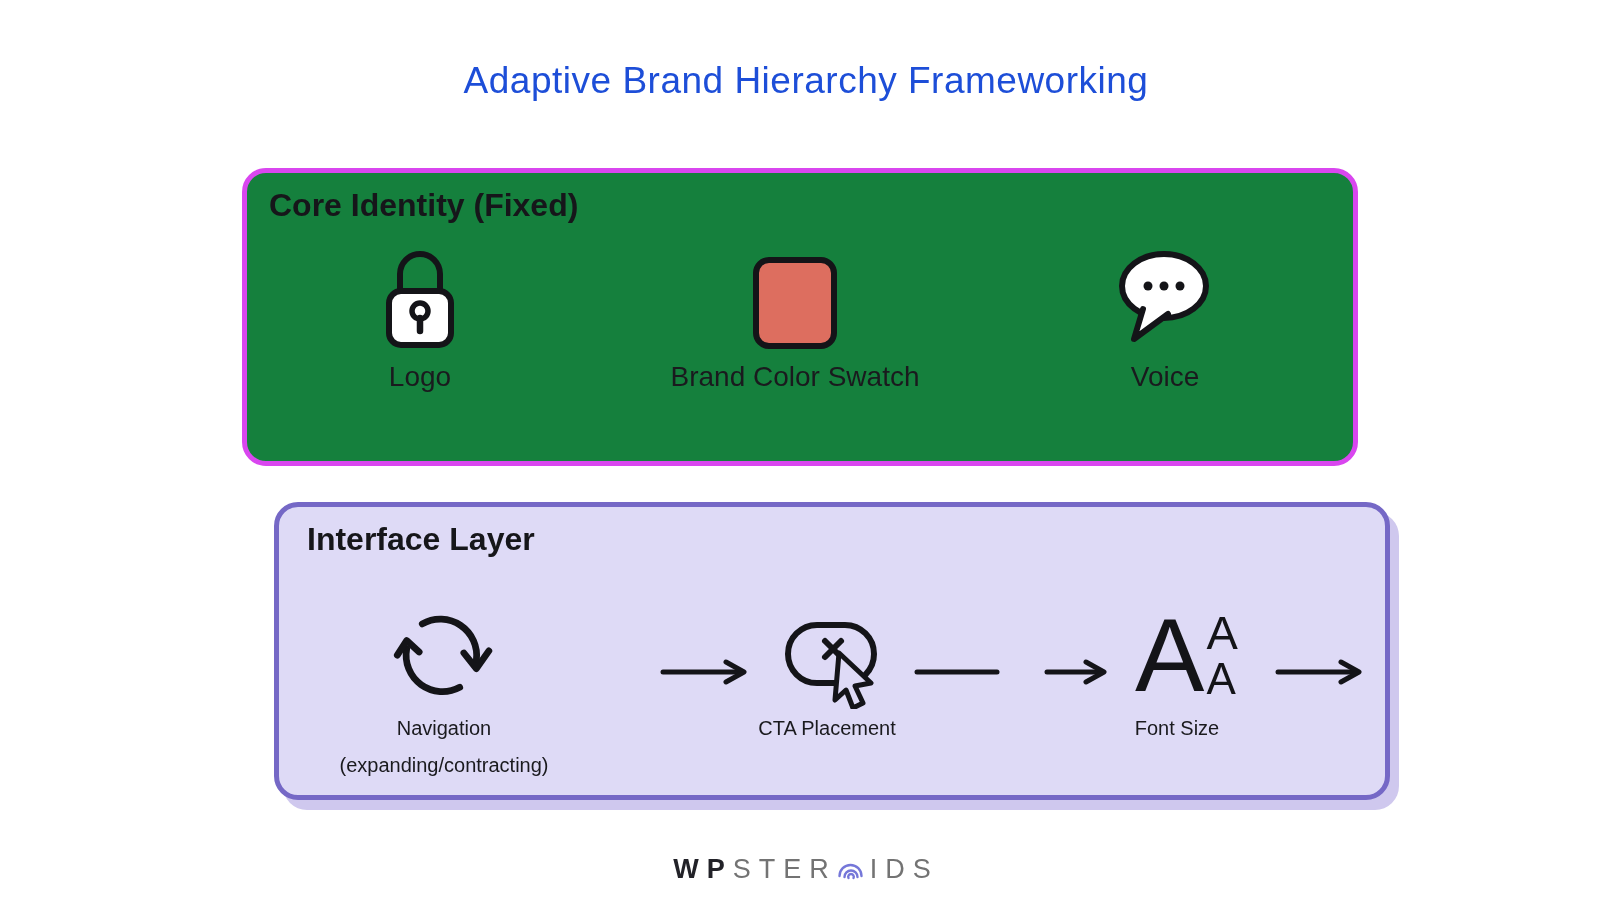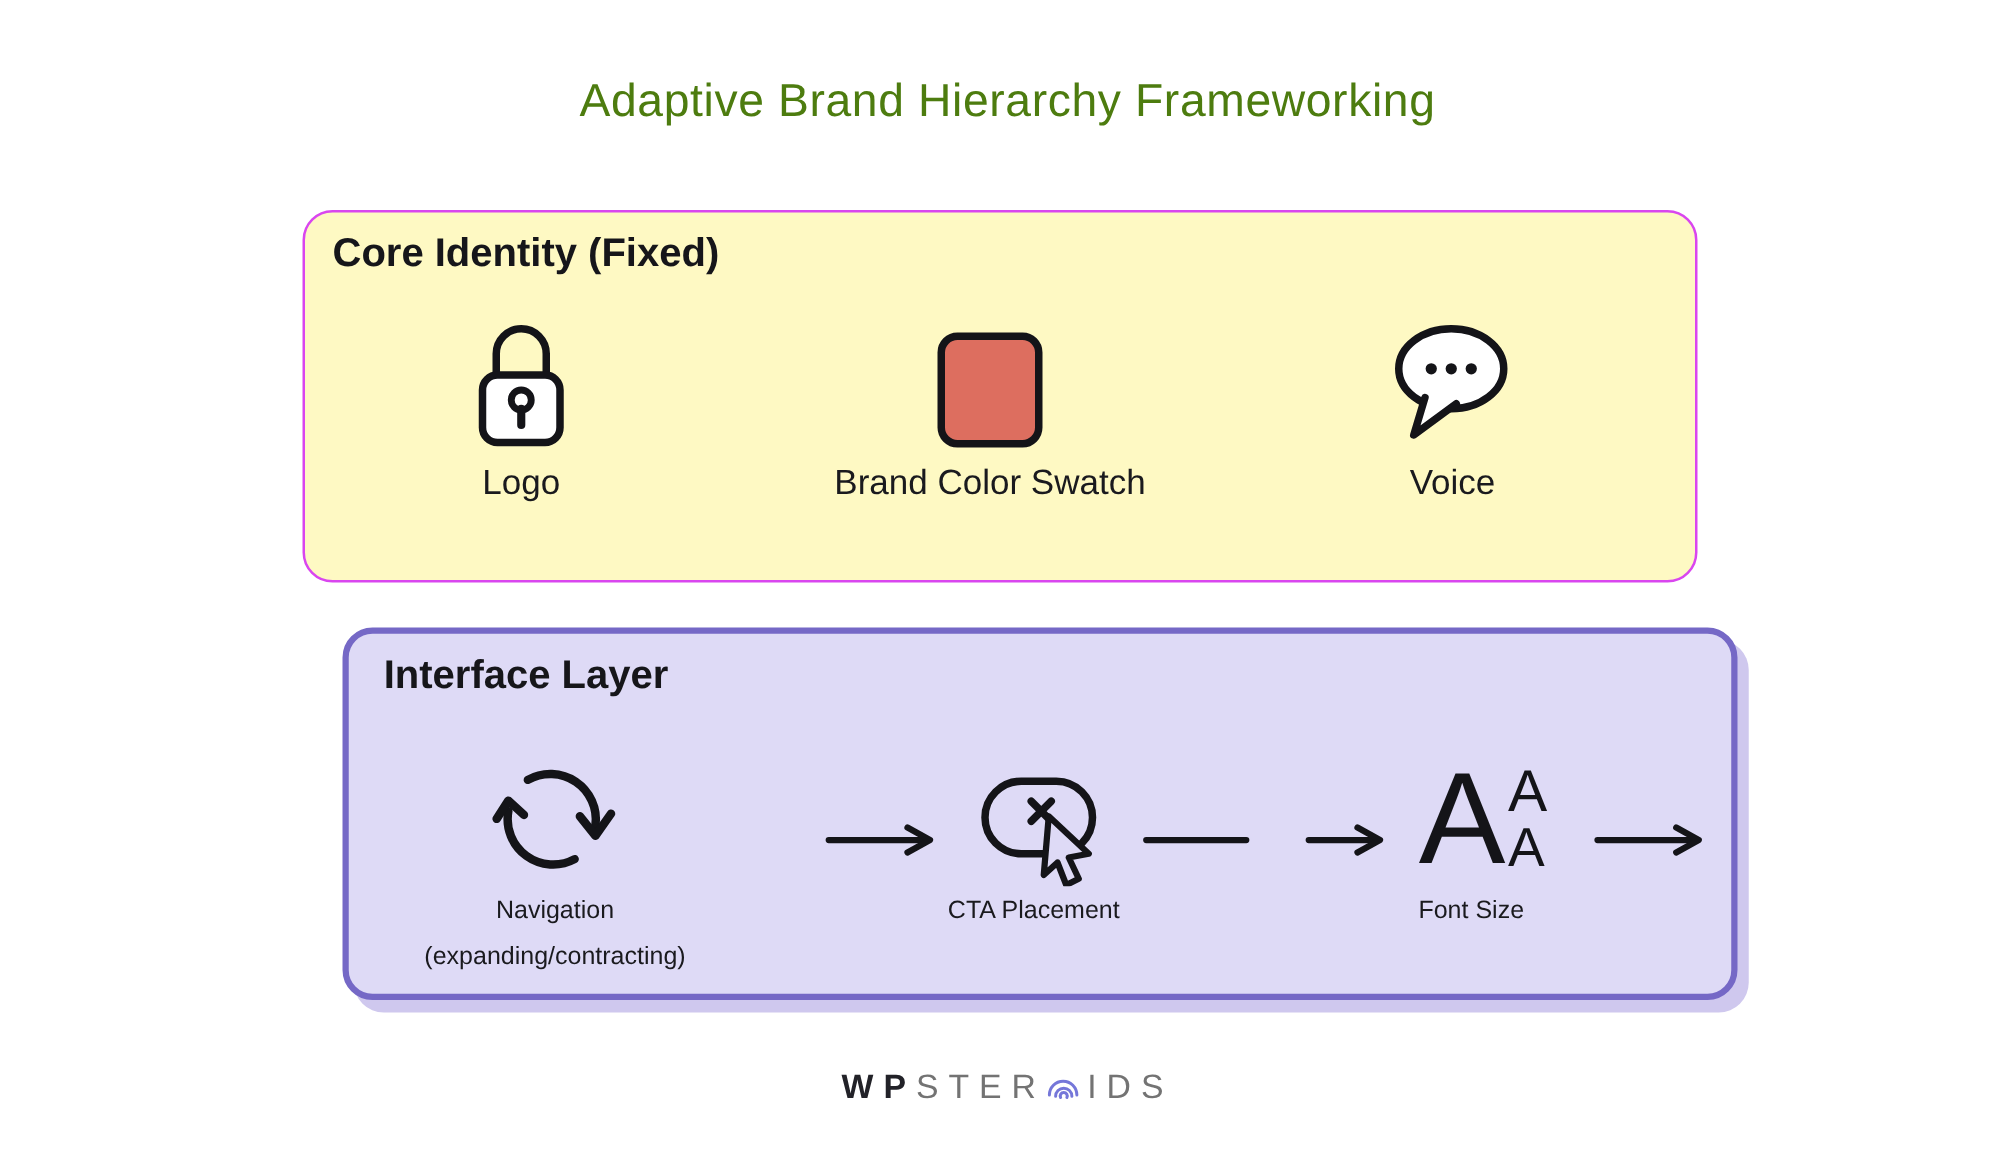--- a/index.html
+++ b/index.html
@@ -2,31 +2,31 @@
 <html><head>
 <meta charset="utf-8">
 <style>
   html,body{margin:0;padding:0;background:#ffffff;}
   .canvas{
     position:relative;width:1612px;height:922px;background:#ffffff;overflow:hidden;
     font-family:"Liberation Sans", sans-serif;color:#1b1b20;
   }
   .title{
     position:absolute;left:0;top:60px;width:100%;text-align:center;
-    font-size:37px;font-weight:500;letter-spacing:0.5px;color:#4d7c0f;margin:0;
+    font-size:37px;font-weight:500;letter-spacing:0.5px;color:#1d4ed8;margin:0;
   }
   
   .box{position:absolute;left:242px;width:1116px;height:298px;border-radius:24px;box-sizing:border-box;}
-  .core-box{top:168px;background:#fef9c3;border:2px solid #d946ef;}
+  .core-box{top:168px;background:#15803d;border:5px solid #d946ef;}
   .ui-box{top:502px;background:#dedaf6;border:5px solid #7568c6;box-shadow:9px 10px 0 #cfc8ee;margin-left:32px;}
   .box-heading{position:absolute;top:14px;font-size:32px;font-weight:700;color:#16161a;margin:0;}
   .core-box .box-heading{left:22px;}
   .ui-box .box-heading{left:28px;}
   
-  .core-item{position:absolute;top:80px;width:300px;display:flex;flex-direction:column;align-items:center;}
+  .core-item{position:absolute;top:68px;width:300px;display:flex;flex-direction:column;align-items:center;}
   .icon-area{height:108px;display:flex;align-items:flex-end;justify-content:center;}
   .core-label{margin-top:12px;font-size:28px;color:#1a1a1e;white-space:nowrap;}
   .swatch{width:84px;height:92px;border:6px solid #141418;border-radius:16px;background:#dd6e5f;box-sizing:border-box;}
   
   .ui-abs{position:absolute;}
   .ui-label{position:absolute;top:203px;width:330px;text-align:center;font-size:20px;line-height:37px;color:#1a1a1e;}
   .font-size-icon{display:flex;align-items:flex-end;}
   .font-size-icon .bigA{font-size:104px;line-height:80px;font-weight:500;color:#141418;}
   .font-size-icon .col{display:flex;flex-direction:column;justify-content:space-between;height:80px;margin-left:2px;}
   .font-size-icon .smA1{font-size:47px;line-height:36px;font-weight:500;color:#141418;}

